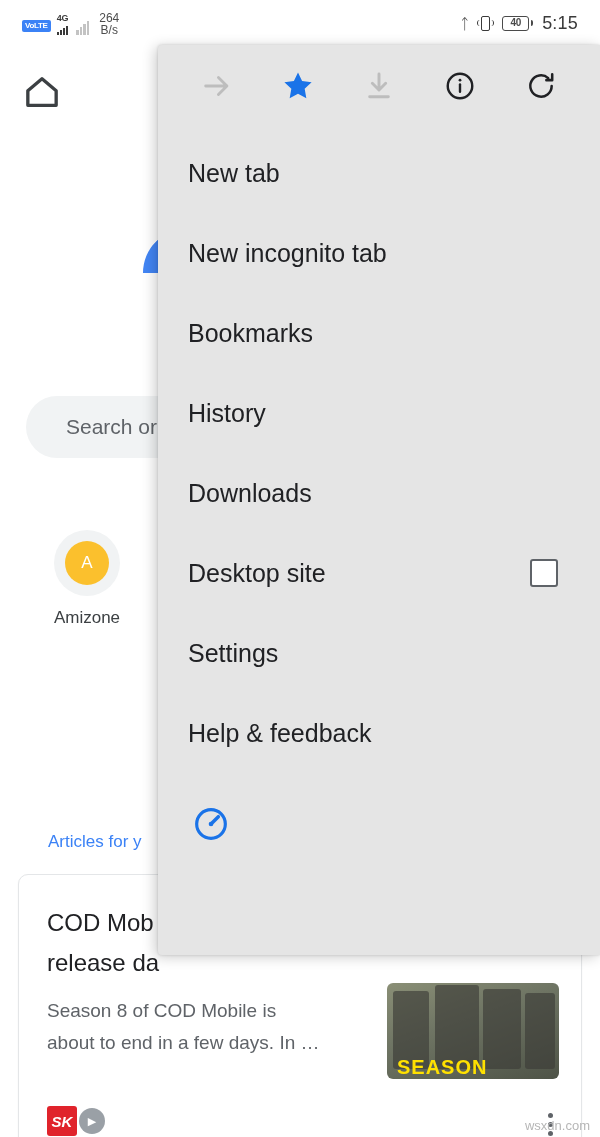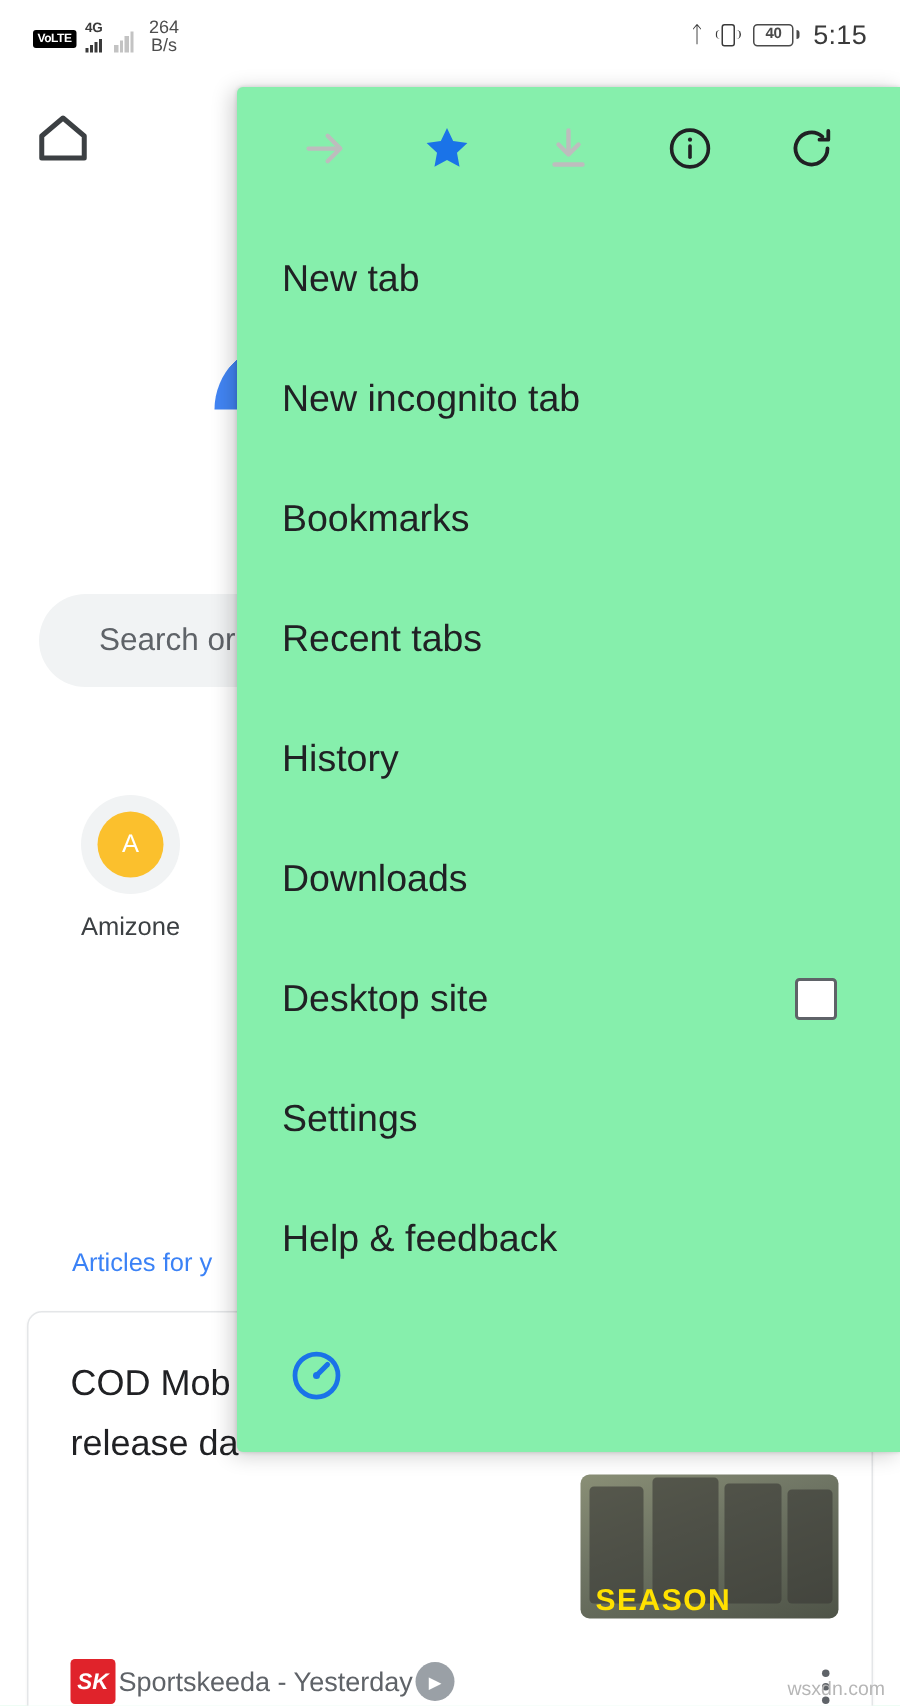--- a/index.html
+++ b/index.html
@@ -12,21 +12,21 @@
   #screen { position:relative; width:600px; height:1137px; background:#fff; }
 
   
   .statusbar {
     position:absolute; top:0; left:0; width:600px; height:46px;
     display:flex; align-items:center; justify-content:space-between;
     padding:0 22px; color:#3a3a3a;
   }
   .sb-left { display:flex; align-items:flex-end; gap:6px; }
   .volte-badge {
-    background:#000000; color:#fff; font-size:8px; font-weight:bold;
+    background:#3b82f6; color:#fff; font-size:8px; font-weight:bold;
     padding:1px 3px; border-radius:2px; letter-spacing:-.3px;
     line-height:10px; margin-bottom:3px;
   }
   .sig-wrap { display:flex; flex-direction:column; align-items:flex-start; line-height:1; }
   .sig-4g { font-size:9px; font-weight:bold; color:#3a3a3a; letter-spacing:-.2px; }
   .sig-bars { display:flex; align-items:flex-end; gap:1px; height:11px; margin-top:1px; }
   .sig-bars i { width:2px; background:#3a3a3a; display:block; }
   .sig-bars i:nth-child(1){height:3px;}
   .sig-bars i:nth-child(2){height:5px;}
   .sig-bars i:nth-child(3){height:7px;}
@@ -108,22 +108,22 @@
     display:flex; align-items:center; justify-content:center; color:#fff;
     font-size:15px; font-weight:bold; font-style:italic; }
   .art-source { font-size:18px; color:#5f6368; }
   .play-badge { width:26px; height:26px; border-radius:50%; background:#9aa0a6;
     display:flex; align-items:center; justify-content:center; color:#fff; font-size:11px; }
   .kebab { position:absolute; right:28px; bottom:22px; display:flex; flex-direction:column;
     gap:4px; align-items:center; }
   .kebab i { width:5px; height:5px; border-radius:50%; background:#5f6368; display:block; }
   .watermark { position:absolute; right:10px; bottom:4px; font-size:13px; color:#b6b6b6; }
   .menu {
-    position:absolute; left:158px; top:58px; width:442px; height:910px;
-    background:#86efac; border-radius:4px 0 0 4px;
+    position:absolute; left:158px; top:45px; width:442px; height:910px;
+    background:#e5e5e5; border-radius:4px 0 0 4px;
     box-shadow:0 0 3px rgba(0,0,0,.16), -3px 2px 14px rgba(0,0,0,.20);
     overflow:hidden;
   }
   .menu-icons {
     height:82px; display:flex; align-items:center; justify-content:space-around;
     padding:0 18px;
   }
   .mi { width:52px; height:52px; display:flex; align-items:center; justify-content:center; }
   .menu-list { padding-top:6px; }
   .menu-row {
@@ -209,30 +209,33 @@
     </div>
 
 
     <div class="articles-head">Articles for y</div>
 
     <div class="article-card">
       <div class="art-title">
         <div>COD Mob</div>
         <div>release da</div>
       </div>
+      <div class="art-desc">
+        <div>Season 8 of COD Mobile is</div>
+        <div>about to end in a few days. In …</div>
+      </div>
       <div class="art-thumb">
         <span class="fig" style="left:6px;  top:8px;  width:36px; height:78px;"></span>
         <span class="fig" style="left:48px; top:2px;  width:44px; height:84px;"></span>
         <span class="fig" style="left:96px; top:6px;  width:38px; height:80px;"></span>
         <span class="fig" style="left:138px;top:10px; width:30px; height:76px;"></span>
         <span class="season">SEASON</span>
       </div>
       <div class="art-foot">
         <span class="sk-logo">SK</span>
-        <span class="art-source">Sportskeeda - Yesterday</span>
         <span class="play-badge">▶</span>
       </div>
       <div class="kebab">
           <i></i>
           <i></i>
           <i></i>
         </div>
     </div>
 
     <div class="watermark">wsxdn.com</div>
@@ -273,23 +276,20 @@
 
     <div class="menu-list">
       <div class="menu-row">
         <span>New tab</span>
       </div>
       <div class="menu-row">
         <span>New incognito tab</span>
       </div>
       <div class="menu-row">
         <span>Bookmarks</span>
-      </div>
-      <div class="menu-row">
-        <span>Recent tabs</span>
       </div>
       <div class="menu-row">
         <span>History</span>
       </div>
       <div class="menu-row">
         <span>Downloads</span>
       </div>
       <div class="menu-row">
         <span>Desktop site</span>
         <span class="chk"></span>

